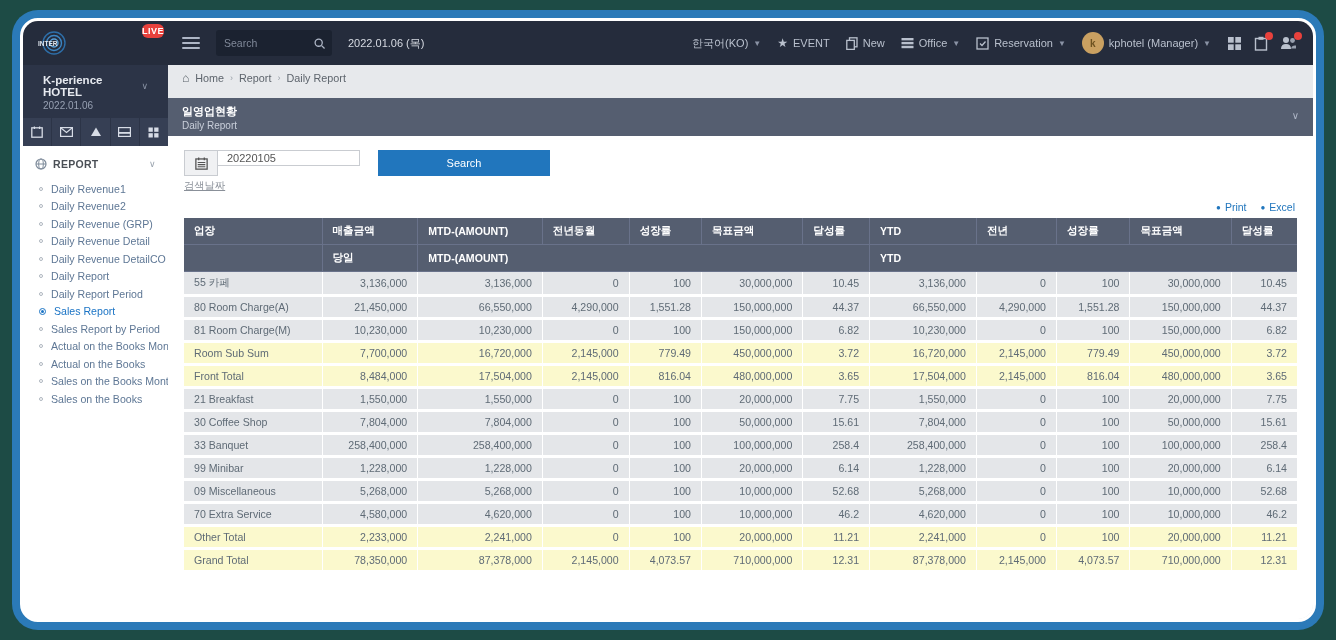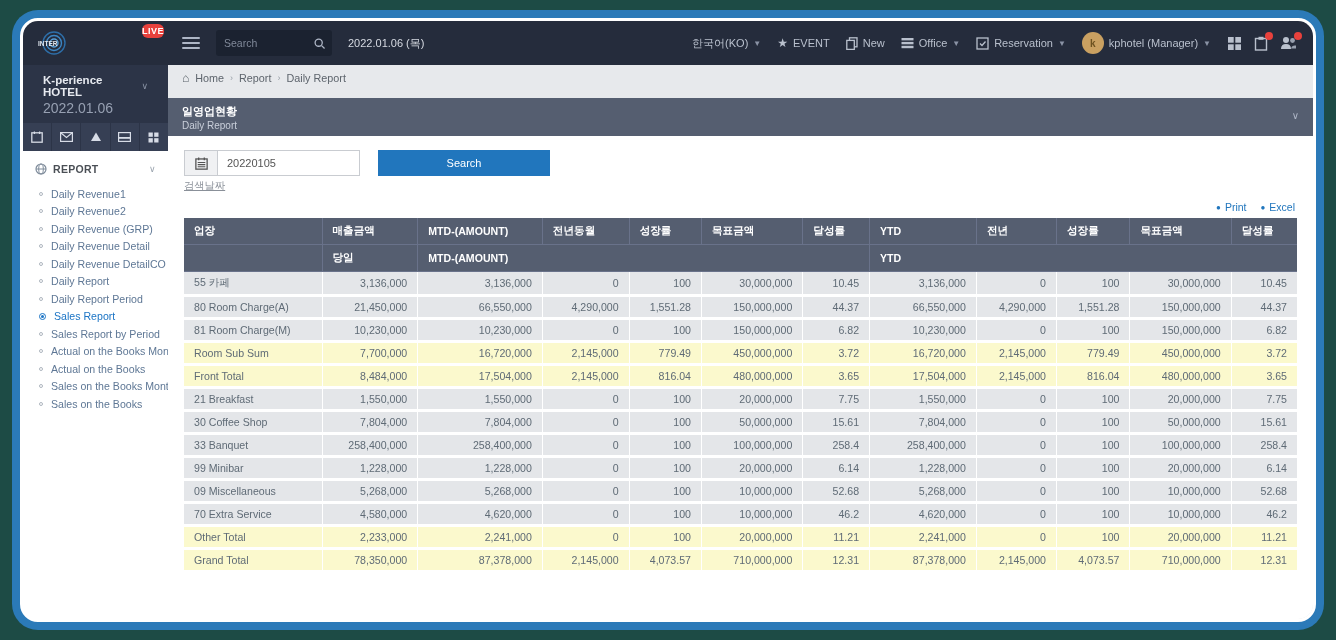--- a/index.html
+++ b/index.html
@@ -26,21 +26,21 @@
   .star { color:#b9c0cd; font-size:12px; }
 
   
   .appbody { flex:1; display:flex; min-height:0; }
 
   
   .sidebar { width:145px; flex-shrink:0; display:flex; flex-direction:column; background:#fff; }
   .sb-head { background:#2c3447; padding:9px 20px 7px; }
   .sb-hotel { display:flex; align-items:center; justify-content:space-between; color:#e7eaf0; font-size:11.5px; font-weight:bold; }
   .sb-hotel .chev { color:#8a93a5; font-size:9px; font-weight:normal; }
-  .sb-date { color:#97a0b2; font-size:14px; margin-top:2px; }
+  .sb-date { color:#97a0b2; font-size:10px; margin-top:2px; }
   .sb-icons { display:flex; background:#363f54; }
   .sb-icons .cell { flex:1; height:28px; display:flex; align-items:center; justify-content:center; border-right:1px solid #2c3447; cursor:pointer; }
   .sb-icons .cell:last-child { border-right:none; }
   .sb-menu { flex:1; padding:12px 0 0; overflow:hidden; }
   .sb-section { display:flex; align-items:center; gap:6px; padding:0 12px 10px; color:#4a4f55; font-size:10.5px; font-weight:bold; letter-spacing:.3px; }
   .sb-section .chev { margin-left:auto; color:#9aa3ae; font-size:9px; font-weight:normal; }
   .sb-list { list-style:none; }
   .sb-list li { display:flex; align-items:center; gap:8px; height:17.5px; padding-left:16px; font-size:10.6px; color:#5e7795; cursor:pointer; white-space:nowrap; }
   .dot { width:4px; height:4px; border:1px solid #aeb6bf; border-radius:50%; flex-shrink:0; }
   .sb-list li.active { color:#1b74c5; }
@@ -56,21 +56,21 @@
   .bc-gap { height:7px; flex-shrink:0; }
   .panel-head { height:38px; background:#555e70; color:#fff; display:flex; flex-direction:column; justify-content:center; padding:0 14px; position:relative; flex-shrink:0; }
   .panel-title { font-size:11px; font-weight:bold; }
   .panel-sub { font-size:10px; color:#c9cfda; margin-top:1px; }
   .panel-chev { position:absolute; right:14px; top:12px; color:#aeb6c6; font-size:10px; cursor:pointer; }
 
   .content { flex:1; background:#fff; padding:14px 16px 8px; display:flex; flex-direction:column; min-height:0; }
   .search-row { display:flex; align-items:flex-start; }
   .date-wrap { display:flex; }
   .cal-btn { width:34px; height:26px; border:1px solid #c9ccd1; background:#f0f1f3; display:flex; align-items:center; justify-content:center; cursor:pointer; }
-  .date-input { width:142px; height:26px; border:1px solid #c9ccd1; border-left:none; padding:0 9px; font-size:11px; color:#555; outline:none; }
+  .date-input { width:142px; height:16px; border:1px solid #c9ccd1; border-left:none; padding:0 9px; font-size:11px; color:#555; outline:none; }
   .date-label { font-size:10.3px; color:#8a9099; margin-top:3px;text-decoration:underline; }
   .search-btn { margin-left:18px; width:172px; height:26px; background:#2176bd; color:#fff; border:none; font-size:11px; cursor:pointer; font-family:"Liberation Sans",sans-serif; }
   .export-row { display:flex; justify-content:flex-end; gap:14px; font-size:10.5px; color:#2176bd; margin:8px 2px 5px; }
   .export-row span { cursor:pointer; display:flex; align-items:center; gap:4px; }
   .blt { font-size:8px; }
 
   table { width:100%; border-collapse:collapse; table-layout:fixed; font-size:10.6px; }
   thead th { background:#555e70; color:#fff; font-weight:bold; text-align:left; padding:6px 10px; border-right:1px solid #69728a; border-bottom:1px solid #69728a; white-space:nowrap; overflow:hidden; }
   thead tr th:last-child { border-right:none; }
   tbody td { background:#e4e6e9; color:#5f6b76; padding:4px 10px; border-right:1px solid #fff; border-bottom:3px solid #fff; white-space:nowrap; overflow:hidden; }

